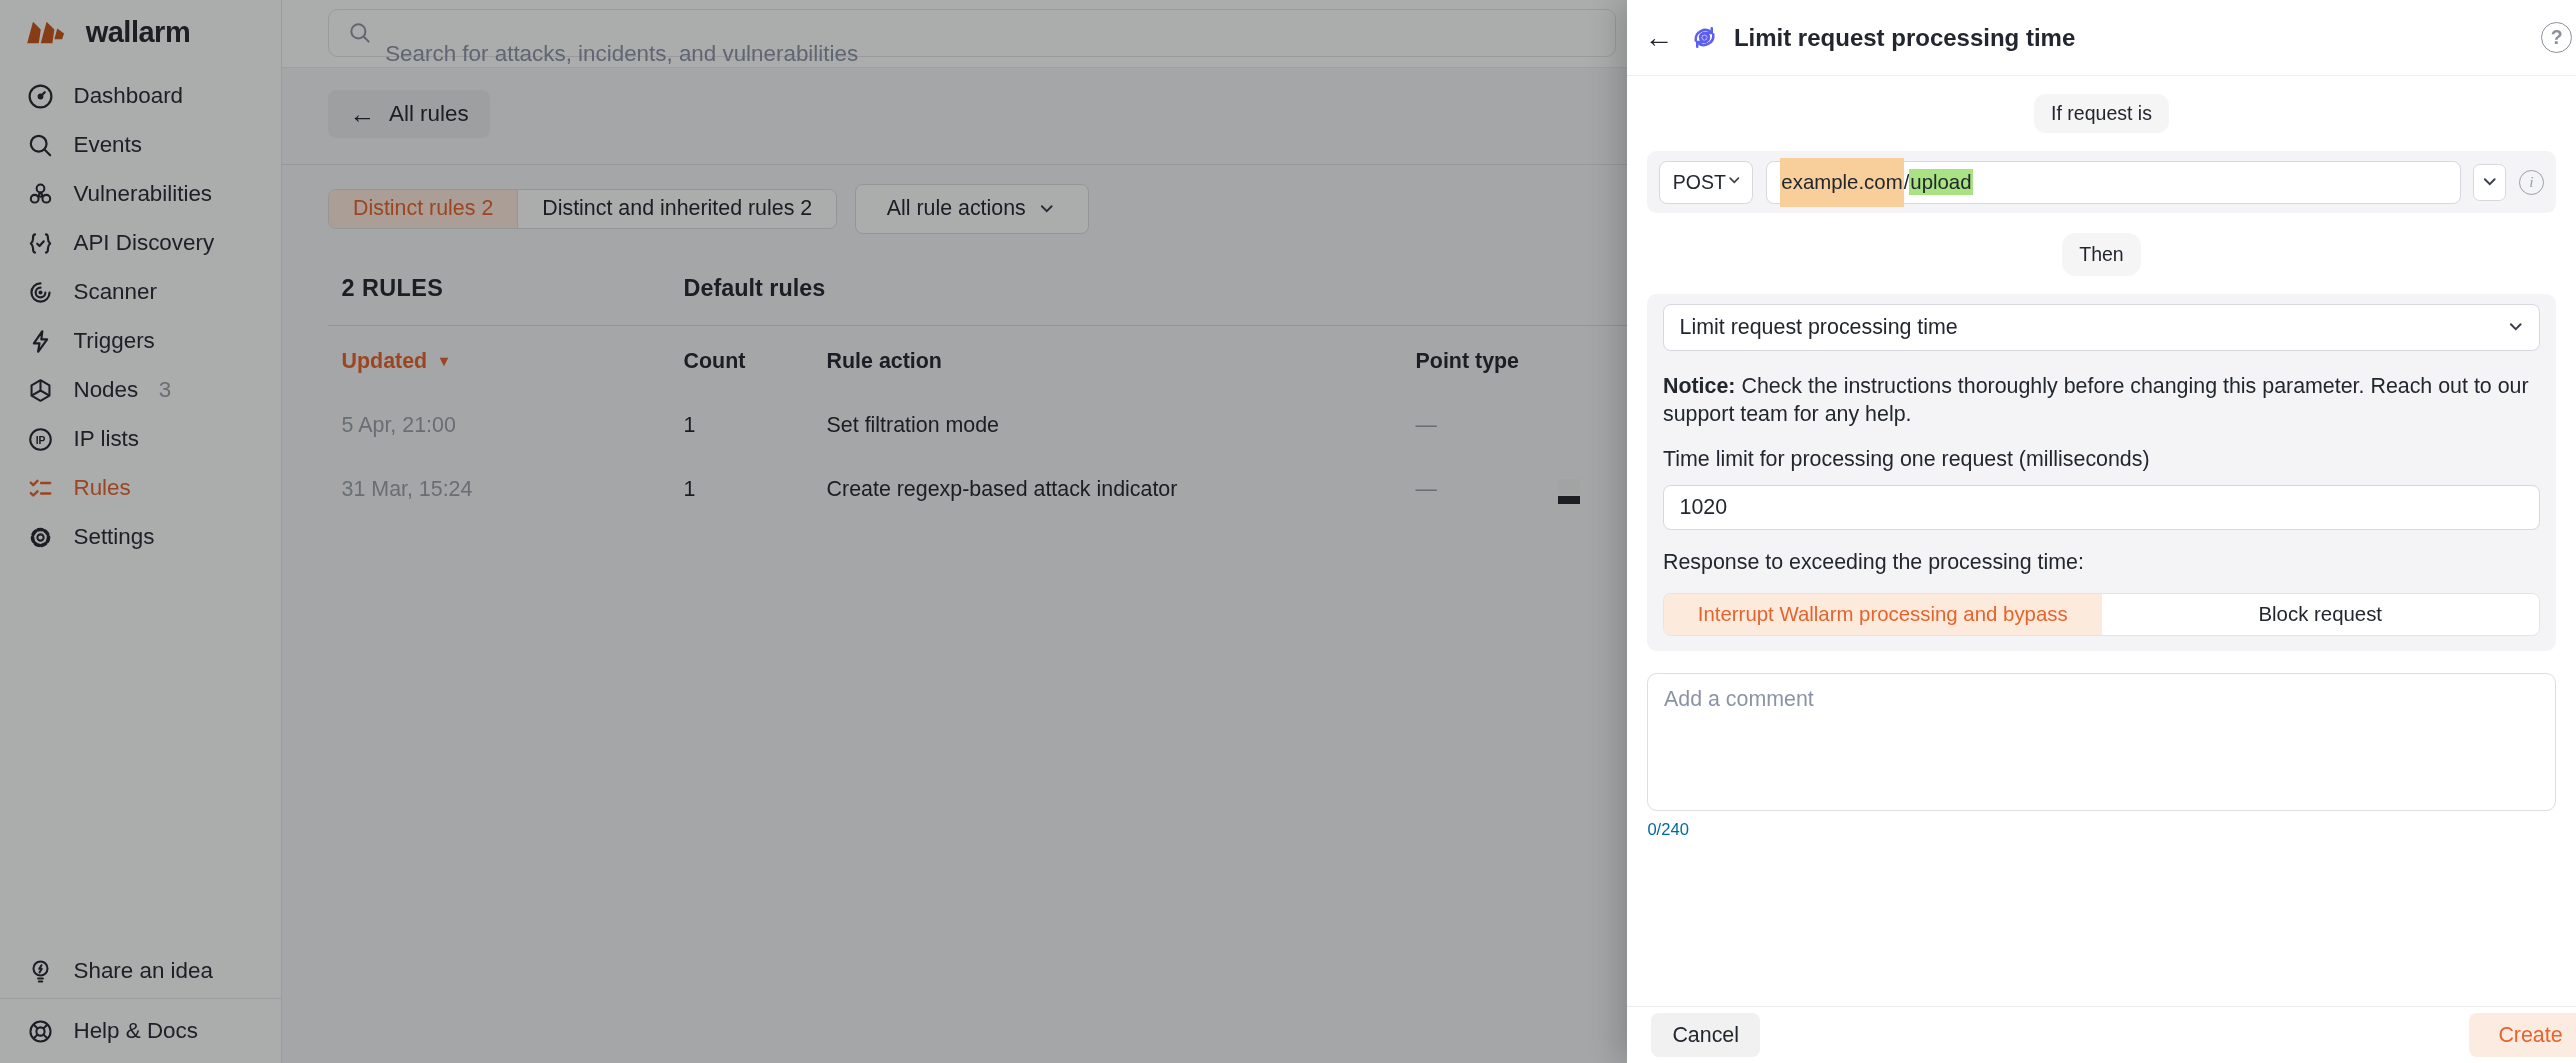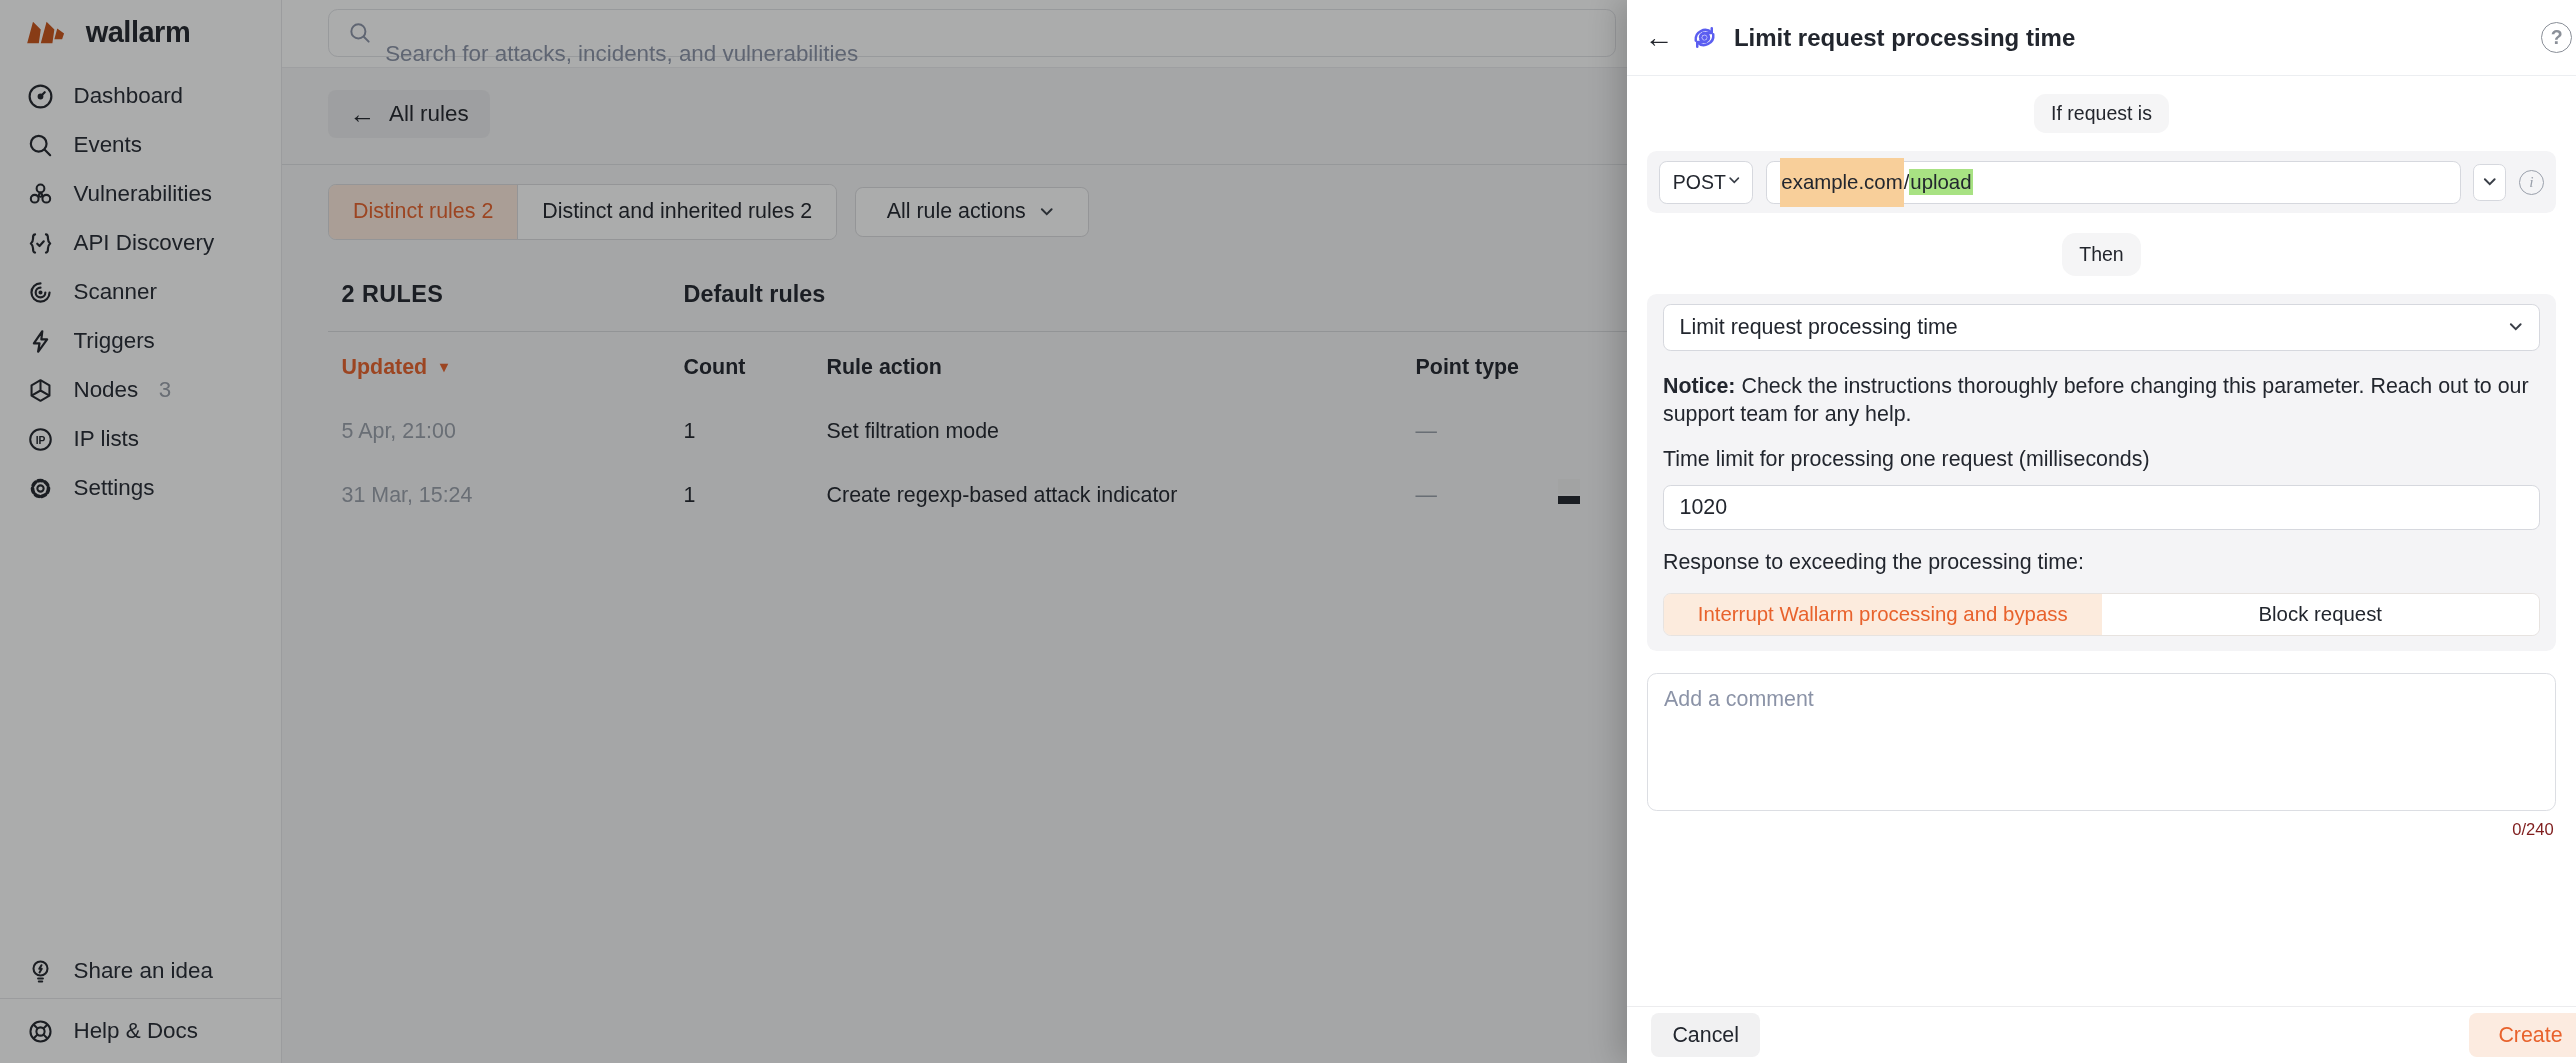--- a/index.html
+++ b/index.html
@@ -41,21 +41,21 @@
   
   .main { position:absolute; left:282px; top:68px; right:0; bottom:0;
     background:#f6f6f7; z-index:4; }
   .content { padding:22.4px 0 0 46px; position:relative; height:100%; }
   .back-btn { display:inline-flex; align-items:center; gap:13.6px; height:48px;
     padding:0 21.4px; background:#ececee; border-radius:7.8px; font-size:22.4px;
     color:#23262d; cursor:pointer; }
   .back-arrow { font-size:26px; line-height:1; }
   .divider-full { border-top:1px solid #dfe0e3; margin:26px 0 0 -46px; }
   .toolbar { margin-top:18.5px; display:flex; align-items:center; gap:17.5px; }
-  .seg-tabs { display:flex; height:56px; border:1px solid #dcdcdf; border-radius:7.8px; overflow:hidden; }
+  .seg-tabs { display:flex; height:40px; border:1px solid #dcdcdf; border-radius:7.8px; overflow:hidden; }
   .seg-tab { display:flex; align-items:center; padding:0 24px; font-size:21.4px;
     background:#ffffff; color:#23262d; cursor:pointer; }
   .seg-tab + .seg-tab { border-left:1px solid #dcdcdf; }
   .seg-tab.active { background:#fdeadd; color:#e8622c; }
   .actions-btn { display:flex; align-items:center; gap:11.7px; height:50px; padding:0 31px;
     background:#ffffff; border:1px solid #dcdcdf; border-radius:7.8px; font-size:21.4px; cursor:pointer; }
   .chev { width:19.5px; height:19.5px; color:#3a3f48; }
 
   .rules-grid { margin-top:41px; }
   .grid-row { display:grid; grid-template-columns:342px 143px 589px 253px; }
@@ -121,22 +121,22 @@
     color:#22262e; font-family:inherit; }
   .resp-seg { margin-top:18px; display:flex; height:43px; border-radius:7.8px;
     overflow:hidden; border:1px solid #e7e3e0; }
   .resp-opt { flex:1; display:flex; align-items:center; justify-content:center;
     font-size:20.4px; background:#ffffff; cursor:pointer; }
   .resp-opt.active { background:#fcebdd; color:#e8622c; }
   .comment-box { margin-top:21.4px; width:100%; height:138px; border:1px solid #dcdee3;
     border-radius:9.7px; padding:13.6px 15.6px; font-size:21.4px; color:#22262e; resize:none;
     font-family:inherit; background:#ffffff; }
   .comment-box::placeholder { color:#8b93a7; }
-  .char-count { margin-top:5.8px; text-align:right; padding-right:1.9px;
-    font-size:16.6px; color:#7f1d1d; }
+  .char-count { margin-top:5.8px; text-align:left; padding-right:1.9px;
+    font-size:16.6px; color:#0369a1; }
   .d-footer { position:absolute; left:0; right:0; bottom:0; height:57px;
     border-top:1px solid #ececee; background:#ffffff; display:flex; align-items:center; }
   .cancel-btn { margin-left:24px; height:44px; padding:0 21.4px; background:#f1f1f2;
     border-radius:7.8px; display:flex; align-items:center; font-size:21.4px; cursor:pointer; }
   .create-btn { margin-left:auto; margin-right:-15.6px; height:44px; padding:0 29px;
     background:#fcebe0; border-radius:7.8px; display:flex; align-items:center;
     font-size:21.4px; color:#e8622c; cursor:pointer; }
 </style>
 </head>
 <body>
@@ -220,20 +220,31 @@
       <span class="nav-badge">3</span>
     </div>
     <div class="nav-item">
       <span class="ic">
         <svg viewBox="0 0 24 24" fill="none" stroke="currentColor" stroke-width="1.7" style="font-size:23px">
             <circle cx="12" cy="12" r="8.5"></circle>
             <text x="12" y="15.4" text-anchor="middle" font-size="8.5" font-weight="bold" fill="currentColor" stroke="none" font-family="inherit">IP</text>
           </svg>
       </span>
       <span>IP lists</span>
+    </div>
+    <div class="nav-item active">
+      <span class="ic">
+        <svg viewBox="0 0 24 24" fill="none" stroke="currentColor" stroke-width="2" stroke-linecap="round" stroke-linejoin="round">
+            <path d="M4 7.2 L6 9.2 L9.5 5.7"></path>
+            <path d="M12.5 7.5 L20 7.5"></path>
+            <path d="M4 15.8 L6 17.8 L9.5 14.3"></path>
+            <path d="M12.5 16.1 L20 16.1"></path>
+          </svg>
+      </span>
+      <span>Rules</span>
     </div>
     <div class="nav-item">
       <span class="ic">
         <svg viewBox="0 0 24 24" fill="none" stroke="currentColor" stroke-linecap="round">
             <circle cx="12" cy="12" r="6.6" stroke-width="3" stroke-dasharray="3.4 2.4"></circle>
             <circle cx="12" cy="12" r="2.6" stroke-width="1.7"></circle>
           </svg>
       </span>
       <span>Settings</span>
     </div>

